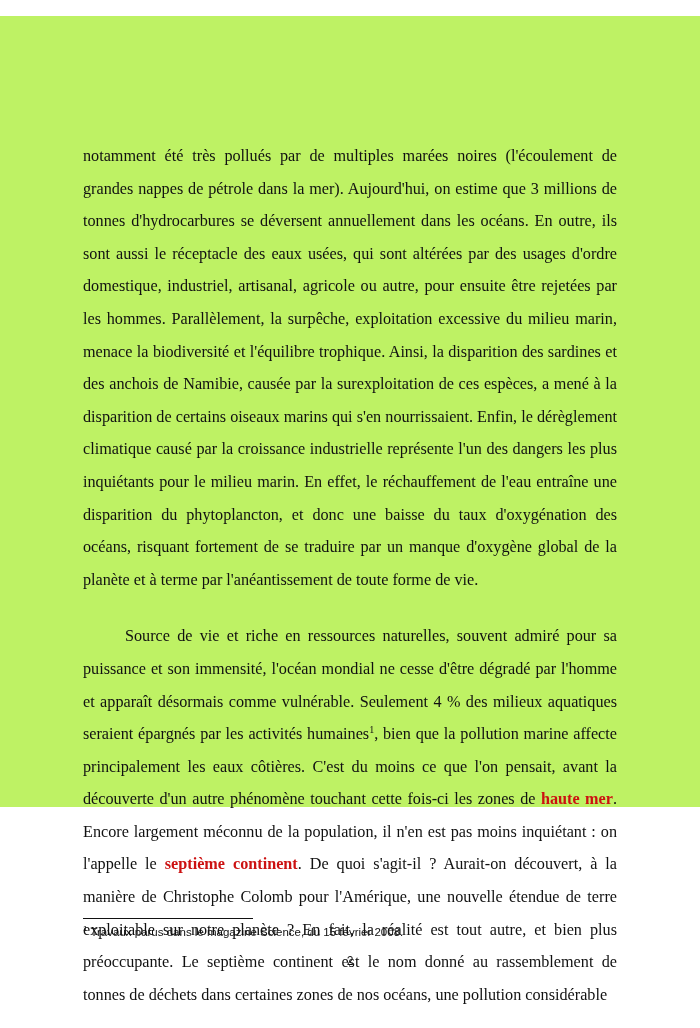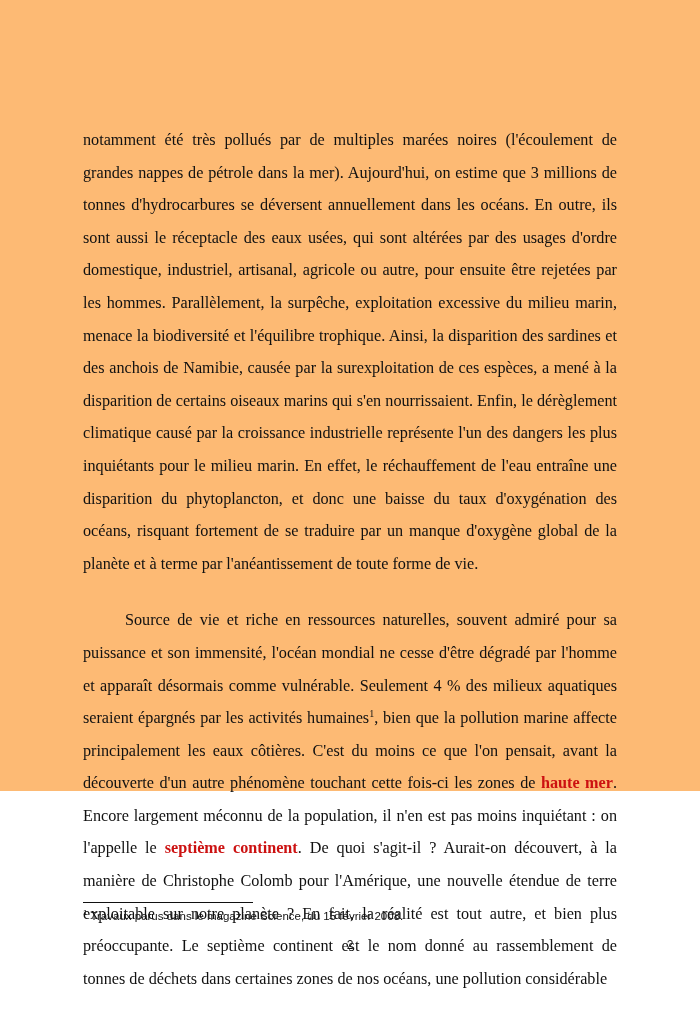--- a/index.html
+++ b/index.html
@@ -1,18 +1,18 @@
 <!DOCTYPE html>
 <html><head>
   <meta charset="utf-8">
   <style>
     html, body { margin: 0; padding: 0; background: #ffffff; }
     body { width: 700px; height: 1028px; position: relative; overflow: hidden; }
     .page {
-      position: absolute; left: 0; top: 0; width: 700px; height: 791px; background: #fdba74;
+      position: absolute; left: 0; top: 16px; width: 700px; height: 791px; background: #bef264;
     }
     .body-text {
       position: absolute; left: 83px; top: 124px; width: 534px;
       font-family: "Liberation Serif", "DejaVu Serif", serif;
       font-size: 16.2px; line-height: 32.6px; color: #111;
       text-align: justify; text-align-last: left;
     }
     .body-text p { margin: 0; }
     .body-text p + p { margin-top: 24px; }
     .indent { text-indent: 42px; }

